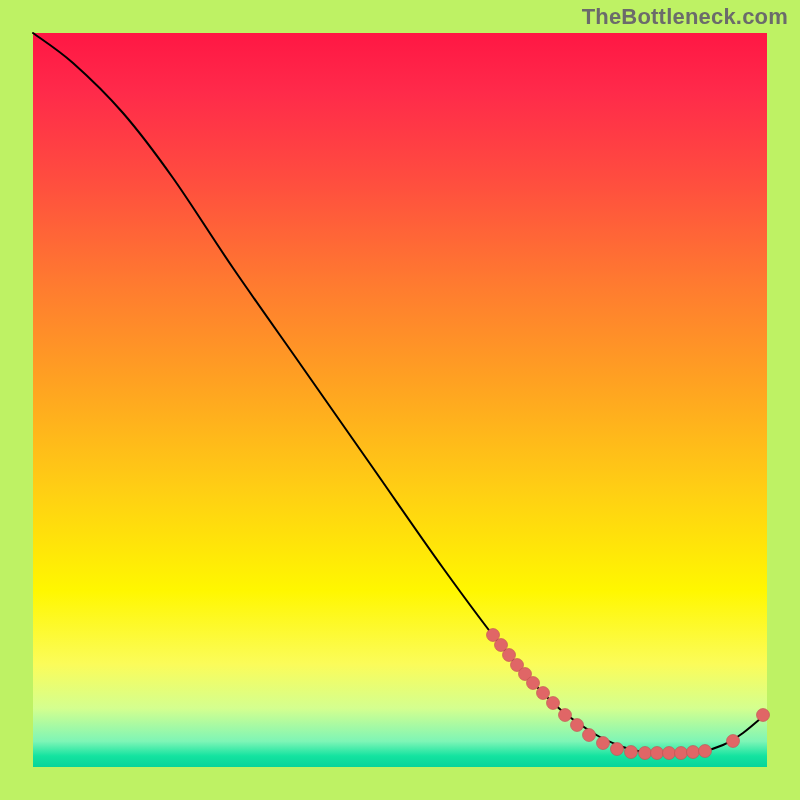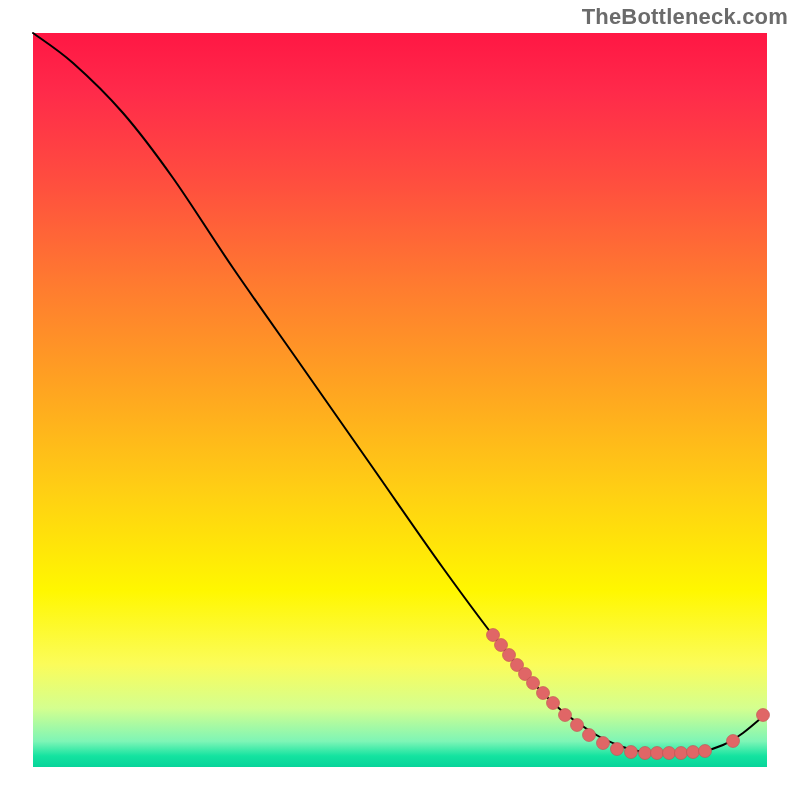--- a/index.html
+++ b/index.html
@@ -1,21 +1,21 @@
 <!DOCTYPE html>
 <html><head>
 <meta charset="utf-8">
 <style>
   * { margin: 0; padding: 0; box-sizing: border-box; }
   html, body { width: 800px; height: 800px; background: #000; overflow: hidden; }
   .frame {
     position: relative;
     width: 800px;
     height: 800px;
-    background: #ffffff;
+    background: #bef264;
   }
   .watermark {
     position: absolute;
     top: 4px;
     right: 12px;
     font-family: Arial, Helvetica, sans-serif;
     font-size: 22px;
     font-weight: 600;
     color: #6b6b6b;
     letter-spacing: 0.2px;

